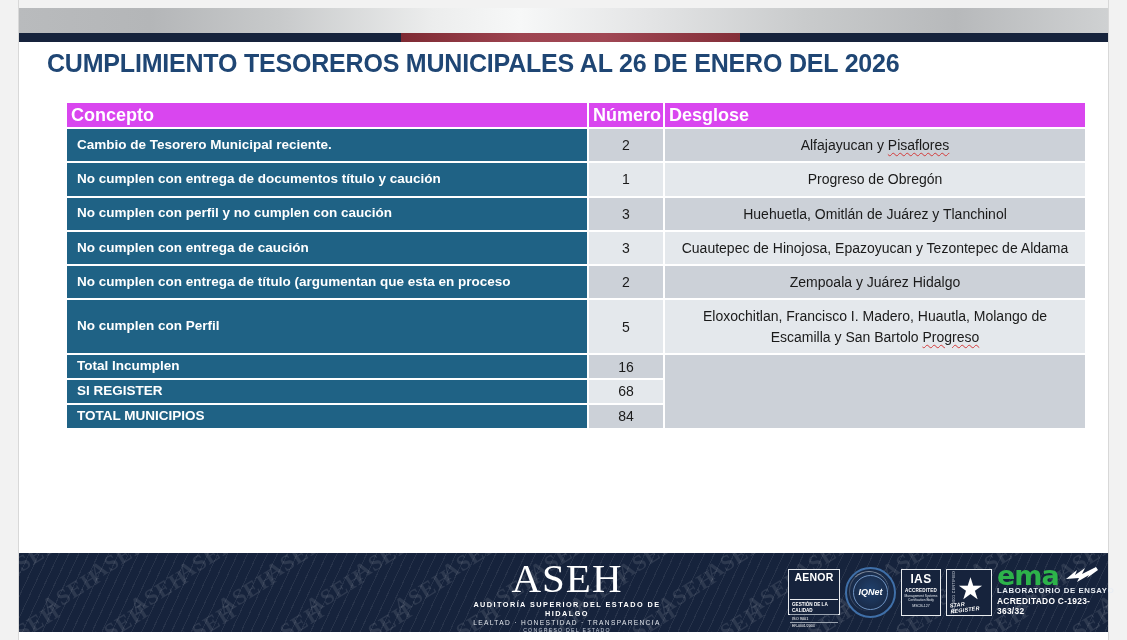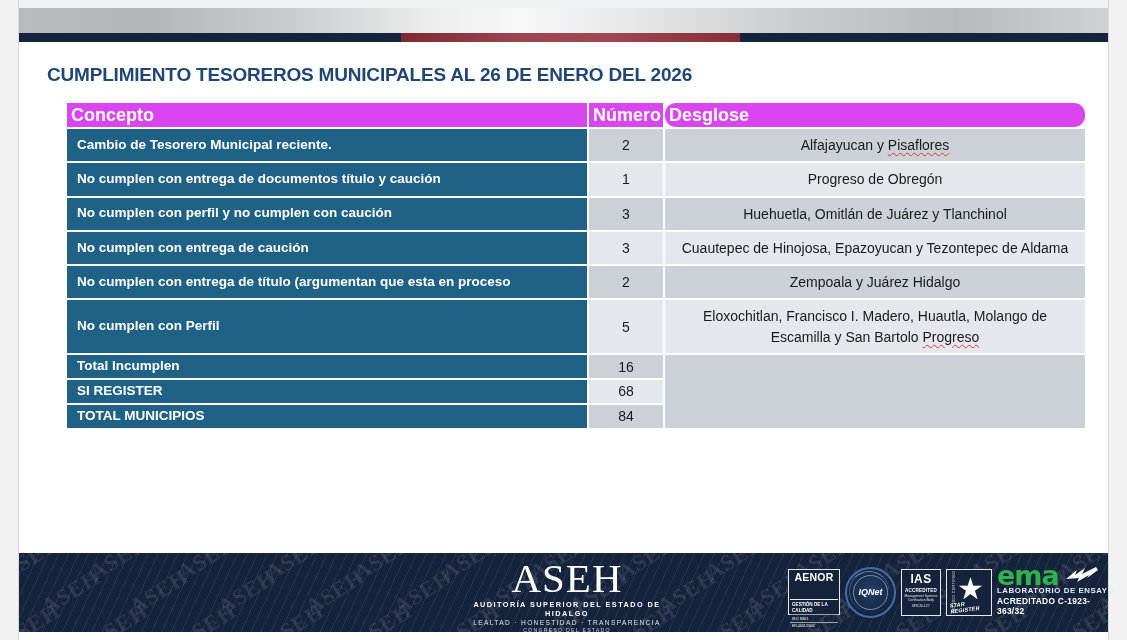--- a/index.html
+++ b/index.html
@@ -63,23 +63,23 @@
   .header-red {
     position: absolute;
     left: 401px; top: 33px;
     width: 339px; height: 9px;
     background: linear-gradient(to right, #7e2a33 0%, #9e4450 35%, #a04754 60%, #842f39 100%);
   }
 
   
   .title {
     position: absolute;
-    left: 47px; top: 64px;
+    left: 47px; top: 49px;
     width: 1040px;
-    font-size: 19px;
+    font-size: 25px;
     font-weight: bold;
     color: #1f4674;
     letter-spacing: -0.2px;
     white-space: nowrap;
   }
 
   
   .table-wrap {
     position: absolute;
     left: 67px; top: 101px;
@@ -98,21 +98,21 @@
   th.hd {
     background: #d946ef;
     color: #ffffff;
     font-size: 18px;
     font-weight: bold;
     text-align: left;
     height: 24px;
     padding: 0 4px;
     border-right: 2px solid #ffffff;
   }
-  th.hd.last { border-right: none; border-radius: 11px; }
+  th.hd.last { border-right: none; }
 
   td.concept {
     background: #1f6285;
     color: #ffffff;
     font-size: 13.5px;
     font-weight: bold;
     padding: 6px 10px;
     vertical-align: middle;
     border-right: 2px solid #ffffff;
     line-height: 1.25;

